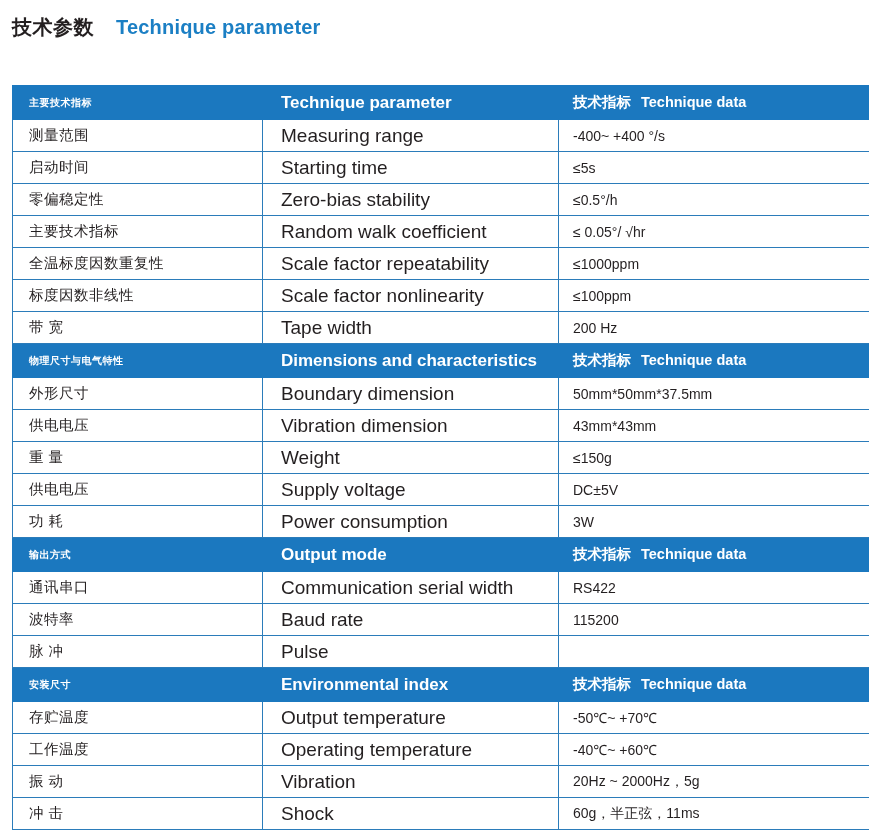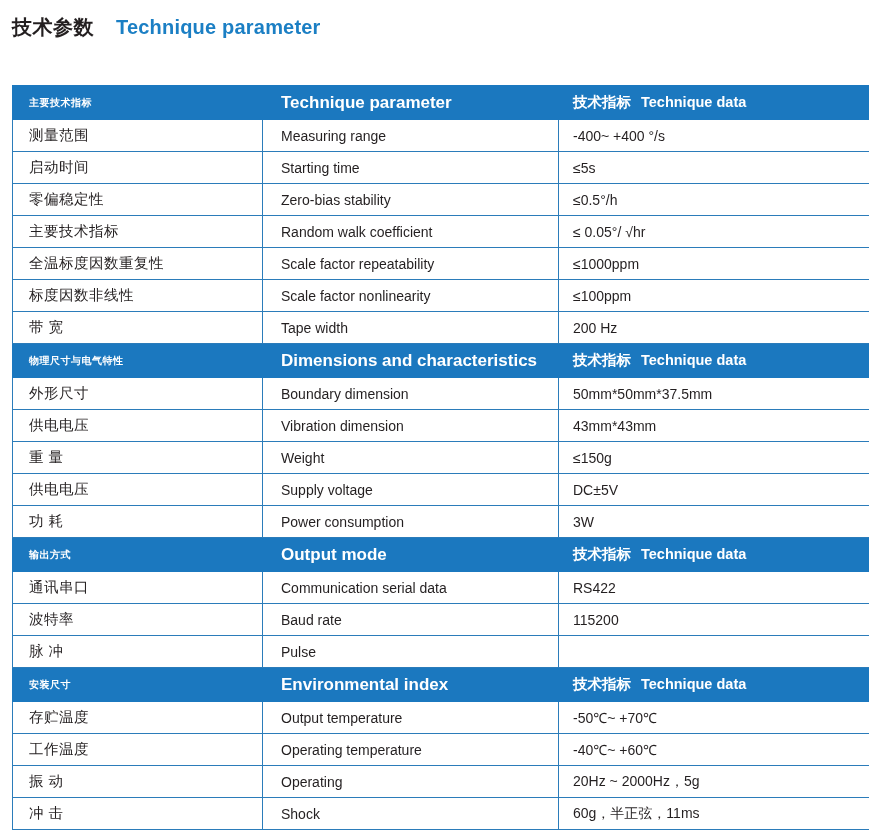--- a/index.html
+++ b/index.html
@@ -67,21 +67,21 @@
     height: 33px;
     border: 1px solid #1b78bf;
     font-weight: bold;
   }
   tr.section td.col-cn { font-size: 10px; margin-left: 34px; }
   tr.section td.col-en { font-size: 17px; }
   tr.section td.col-data { font-size: 14.5px; }
   tr.section td.col-data .dat-cn { margin-right: 10px; margin-top: 20px; }
 
   td.col-cn { letter-spacing: 0.5px; }
-  td.col-en { padding-left: 18px; font-size: 14px; }
+  td.col-en { padding-left: 18px; font-size: 19px; }
   td.col-data { padding-left: 14px; font-size: 14px; }
 </style>
 </head>
 <body>
 
 <div class="page">
 
   <div class="title-bar">
     <span class="title-cn">技术参数</span>
     <span class="title-en">Technique parameter</span>
@@ -162,21 +162,21 @@
         <td class="col-data">3W</td>
       </tr>
 
       <tr class="section">
         <td class="col-cn">输出方式</td>
         <td class="col-en">Output mode</td>
         <td class="col-data"><span class="dat-cn">技术指标</span><span>Technique data</span></td>
       </tr>
       <tr>
         <td class="col-cn">通讯串口</td>
-        <td class="col-en">Communication serial data</td>
+        <td class="col-en">Communication serial width</td>
         <td class="col-data">RS422</td>
       </tr>
       <tr>
         <td class="col-cn">波特率</td>
         <td class="col-en">Baud rate</td>
         <td class="col-data">115200</td>
       </tr>
       <tr>
         <td class="col-cn">脉 冲</td>
         <td class="col-en">Pulse</td>
@@ -193,21 +193,21 @@
         <td class="col-en">Output temperature</td>
         <td class="col-data">-50℃~ +70℃</td>
       </tr>
       <tr>
         <td class="col-cn">工作温度</td>
         <td class="col-en">Operating temperature</td>
         <td class="col-data">-40℃~ +60℃</td>
       </tr>
       <tr>
         <td class="col-cn">振 动</td>
-        <td class="col-en">Operating</td>
+        <td class="col-en">Vibration</td>
         <td class="col-data">20Hz ~ 2000Hz，5g</td>
       </tr>
       <tr>
         <td class="col-cn">冲 击</td>
         <td class="col-en">Shock</td>
         <td class="col-data">60g，半正弦，11ms</td>
       </tr>
 
     </tbody>
   </table>

